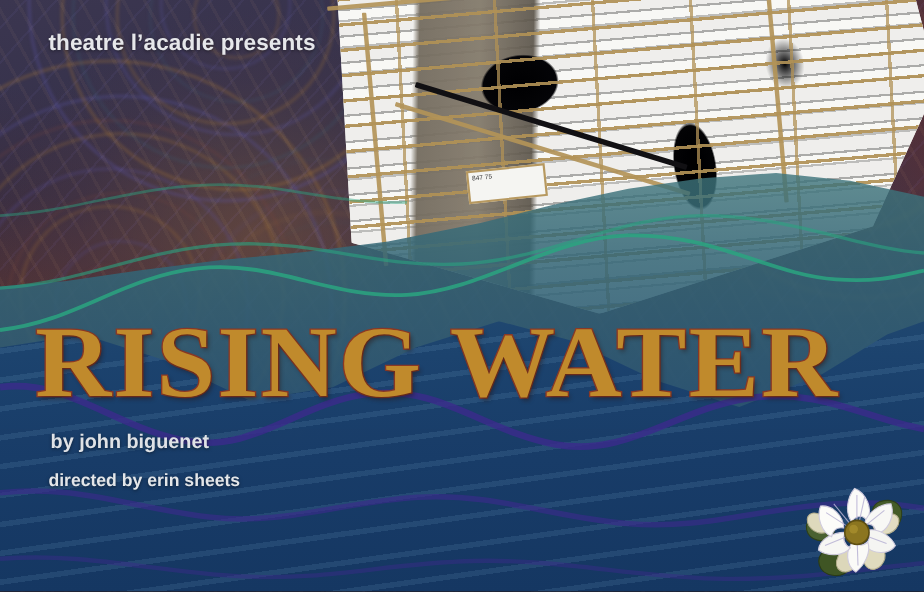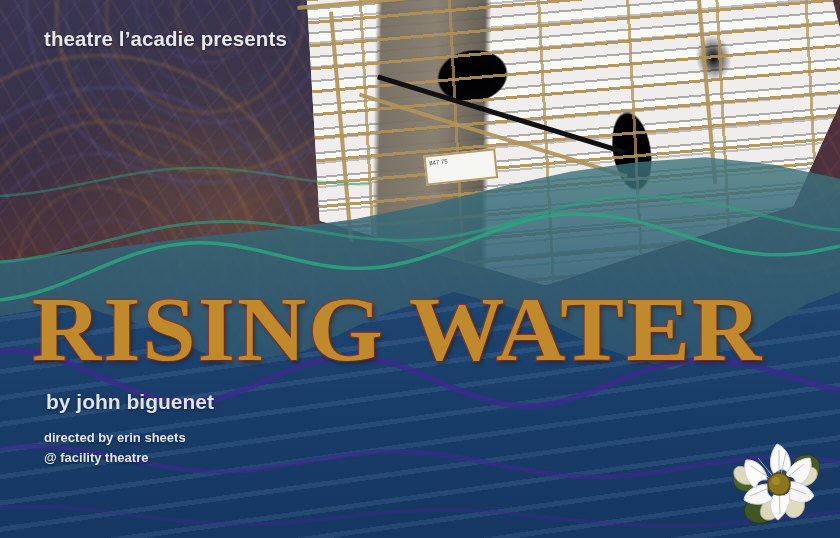--- a/index.html
+++ b/index.html
@@ -142,26 +142,26 @@
     white-space:nowrap;
     transform:scaleX(1.04);
     transform-origin:left center;
     -webkit-text-stroke:2.4px #8d3a26;
     paint-order:stroke fill;
     text-shadow:2px 3px 4px rgba(40,16,12,.45);
   }
 
   #byline{
     position:absolute;left:46px;top:389px;
-    color:#dfe2e6;font-weight:bold;font-size:21px;line-height:25px;
+    color:#dfe2e6;font-weight:bold;font-size:18px;line-height:25px;
     text-shadow:0 1px 3px rgba(0,0,0,.5);
   }
   #details{
     position:absolute;left:44px;top:428px;
-    color:#e3e6e9;font-weight:bold;font-size:13px;line-height:19.5px;
+    color:#e3e6e9;font-weight:bold;font-size:16px;line-height:19.5px;
     text-shadow:0 1px 3px rgba(0,0,0,.5);
   }
   #details div{padding:0;margin:0;}
 
   
   #flower{position:absolute;left:722px;top:428px;width:110px;height:104px;}
 </style>
 </head>
 <body>
 
@@ -242,21 +242,20 @@
   <div id="header-block">
     <div id="header-line-1">theatre l’acadie presents</div>
   </div>
 
   <div id="title">RISING WATER</div>
 
   <div id="byline">by john biguenet</div>
 
   <div id="details">
     <div>directed by erin sheets</div>
-    <div>@ facility theatre</div>
   </div>
 
   <svg id="flower" viewBox="0 0 110 104">
     <g>
       <path d="M78,28 C92,24 100,32 97,44 C94,55 82,58 74,50 C68,43 70,31 78,28 Z" fill="#455c28" stroke="#2e4019" stroke-width="1"></path>
       <path d="M28,72 C18,80 22,93 35,95 C47,97 56,87 52,77 C48,68 36,66 28,72 Z" fill="#3f5524" stroke="#2a3b16" stroke-width="1"></path>
       <path d="M16,42 C8,48 10,60 21,63 C31,66 39,58 36,49 C33,40 23,38 16,42 Z" fill="#4a6130" stroke="#2e4019" stroke-width="1"></path>
     </g>
     <g>
       <path d="M24,40 C12,34 8,46 16,53 C24,60 36,56 36,47 C36,41 30,38 24,40 Z" fill="#ded9bc" stroke="#b3ad8c" stroke-width="1"></path>

